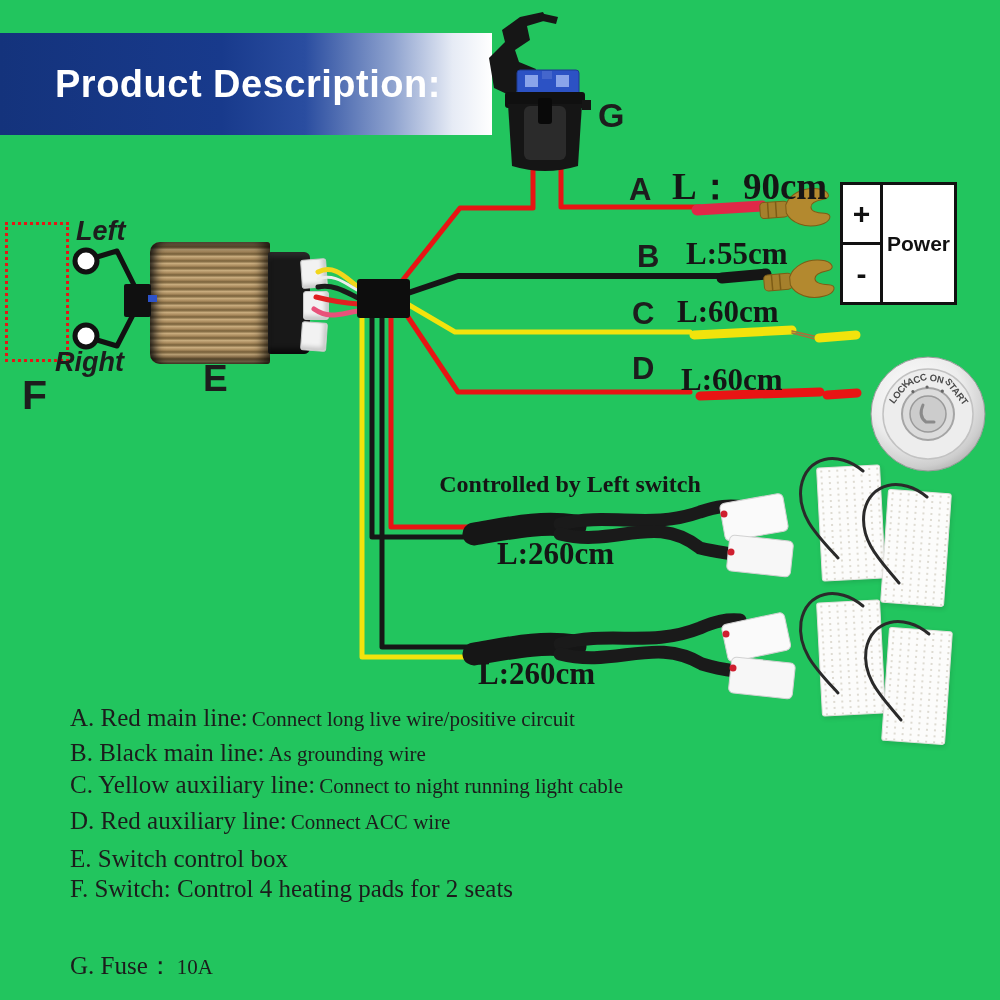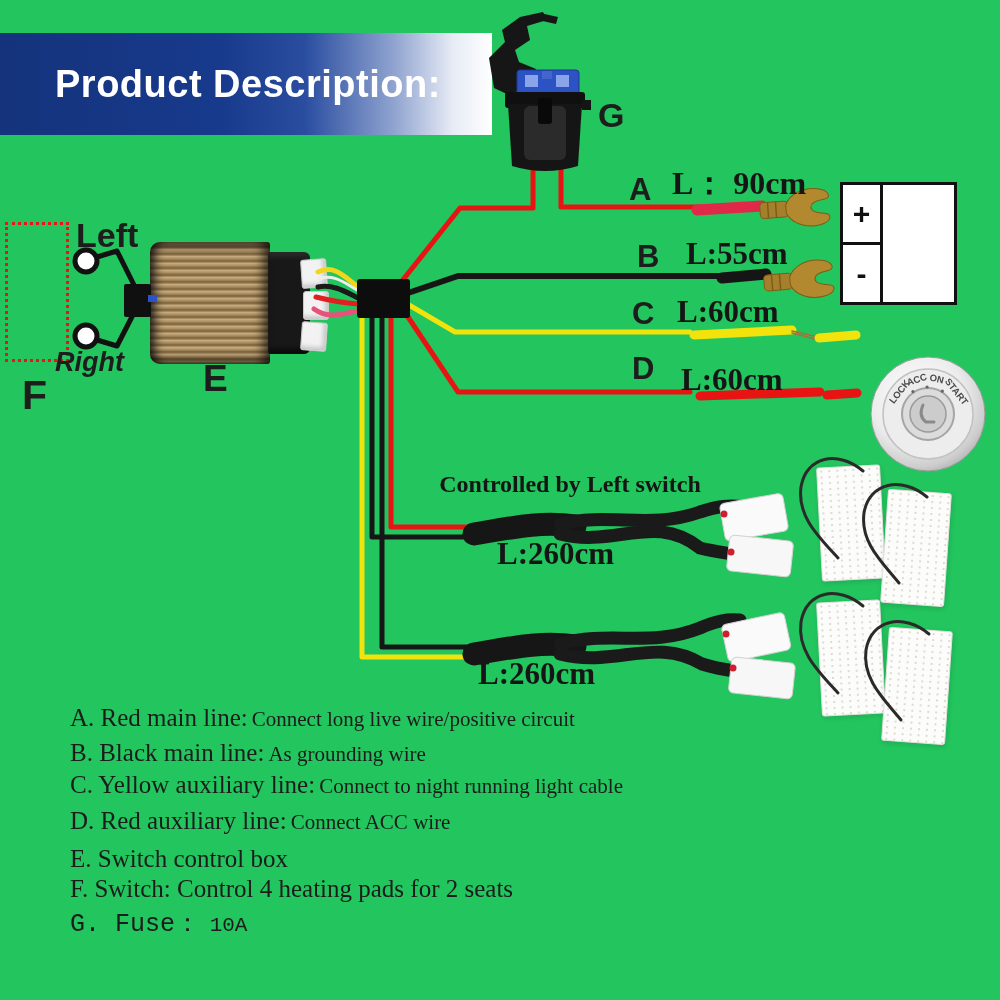--- a/index.html
+++ b/index.html
@@ -62,20 +62,21 @@
   <div class="abs econn"></div>
   <div class="abs wblock" style="left:301px;top:259px;transform:rotate(-4deg);"></div>
   <div class="abs wblock" style="left:303px;top:291px;"></div>
   <div class="abs wblock" style="left:301px;top:322px;transform:rotate(4deg);"></div>
 
   <div class="abs power-box">
     <div class="pcol">
       <div class="pcell top">+</div>
       <div class="pcell">-</div>
     </div>
+    <div class="plabel">Power</div>
   </div>
 
   <div class="abs pad" style="left:819px;top:466px;transform:rotate(-3deg);"></div>
   <div class="abs pad" style="left:884px;top:491px;transform:rotate(4deg);"></div>
   <div class="abs pad" style="left:819px;top:601px;transform:rotate(-3deg);"></div>
   <div class="abs pad" style="left:885px;top:629px;transform:rotate(4deg);"></div>
 
   <svg width="1000" height="1000" viewBox="0 0 1000 1000">
     <defs>
       <radialGradient id="silver" cx="40%" cy="35%" r="75%">
@@ -201,24 +202,24 @@
     </g>
   </svg>
 
   <div class="abs biglabel" style="left:598px;top:96px;font-size:34px;">G</div>
   <div class="abs biglabel" style="left:629px;top:172px;font-size:31px;">A</div>
   <div class="abs biglabel" style="left:637px;top:239px;font-size:31px;">B</div>
   <div class="abs biglabel" style="left:632px;top:296px;font-size:31px;">C</div>
   <div class="abs biglabel" style="left:632px;top:351px;font-size:31px;">D</div>
   <div class="abs biglabel" style="left:203px;top:358px;font-size:37px;">E</div>
   <div class="abs biglabel" style="left:22px;top:372px;font-size:41px;">F</div>
-  <div class="abs biglabel" style="left:76px;top:216px;font-size:34px;">Left</div>
+  <div class="abs biglabel" style="left:76px;top:216px;font-size:27px;font-style:italic;">Left</div>
   <div class="abs biglabel" style="left:55px;top:347px;font-size:27px;font-style:italic;">Right</div>
 
-  <div class="abs len" style="left:672px;top:162px;font-size:32px;">L： 90cm</div>
+  <div class="abs len" style="left:672px;top:162px;font-size:37px;">L： 90cm</div>
   <div class="abs len" style="left:686px;top:236px;font-size:31px;">L:55cm</div>
   <div class="abs len" style="left:677px;top:294px;font-size:31px;">L:60cm</div>
   <div class="abs len" style="left:681px;top:362px;font-size:31px;">L:60cm</div>
 
   <div class="abs cap" style="left:430px;top:471px;width:280px;">Controlled by Left switch</div>
   <div class="abs len" style="left:497px;top:536px;font-size:31px;">L:260cm</div>
   <div class="abs len" style="left:478px;top:656px;font-size:31px;">L:260cm</div>
 
   <div class="abs desc" style="top:704px;">
     <span class="dt">A. Red main line:</span>
@@ -235,18 +236,18 @@
   <div class="abs desc" style="top:807px;">
     <span class="dt">D. Red auxiliary line:</span>
     <span class="dx">Connect ACC wire</span>
   </div>
   <div class="abs desc" style="top:845px;">
     <span class="dt">E. Switch control box</span>
   </div>
   <div class="abs desc" style="top:875px;">
     <span class="dt">F. Switch: Control 4 heating pads for 2 seats</span>
   </div>
-  <div class="abs desc" style="top:906px;font-family:Liberation Mono, monospace;">
+  <div class="abs desc" style="top:949px;">
     <span class="dt">G. Fuse：</span>
     <span class="dx">10A</span>
   </div>
 
 </div>
 
 </body></html>

